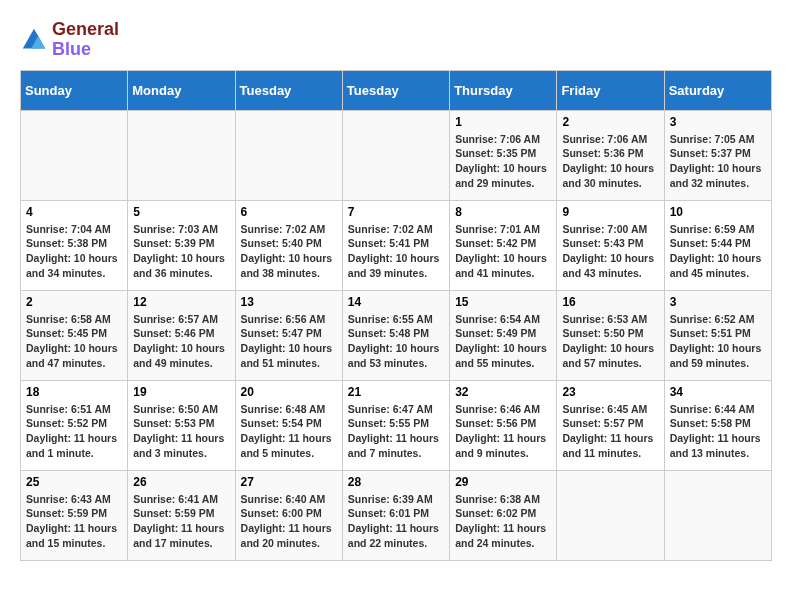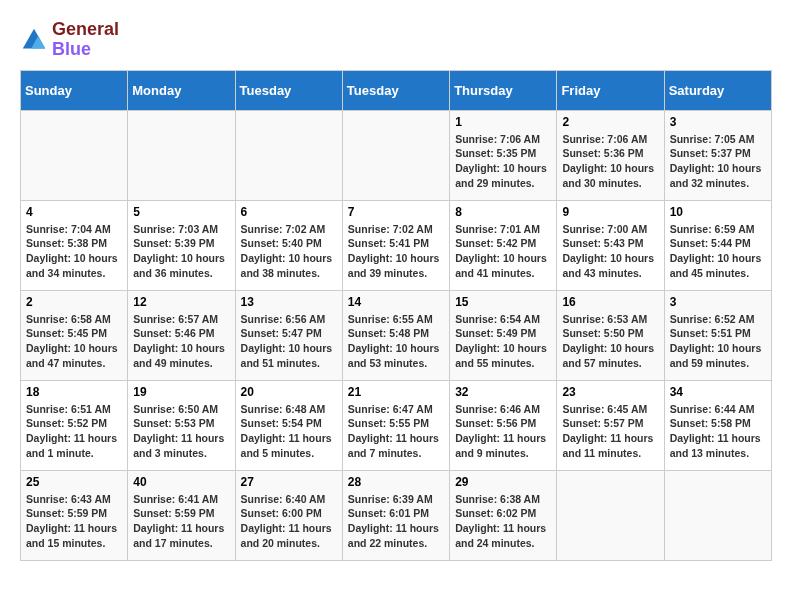--- a/index.html
+++ b/index.html
@@ -223,21 +223,21 @@
           <span class="day-num">34</span>
           <div class="day-info">Sunrise: 6:44 AM<br>Sunset: 5:58 PM<br>Daylight: 11 hours and 13 minutes.</div>
         </td>
       </tr>
       <tr>
         <td>
           <span class="day-num">25</span>
           <div class="day-info">Sunrise: 6:43 AM<br>Sunset: 5:59 PM<br>Daylight: 11 hours and 15 minutes.</div>
         </td>
         <td>
-          <span class="day-num">40</span>
+          <span class="day-num">26</span>
           <div class="day-info">Sunrise: 6:41 AM<br>Sunset: 5:59 PM<br>Daylight: 11 hours and 17 minutes.</div>
         </td>
         <td>
           <span class="day-num">27</span>
           <div class="day-info">Sunrise: 6:40 AM<br>Sunset: 6:00 PM<br>Daylight: 11 hours and 20 minutes.</div>
         </td>
         <td>
           <span class="day-num">28</span>
           <div class="day-info">Sunrise: 6:39 AM<br>Sunset: 6:01 PM<br>Daylight: 11 hours and 22 minutes.</div>
         </td>

